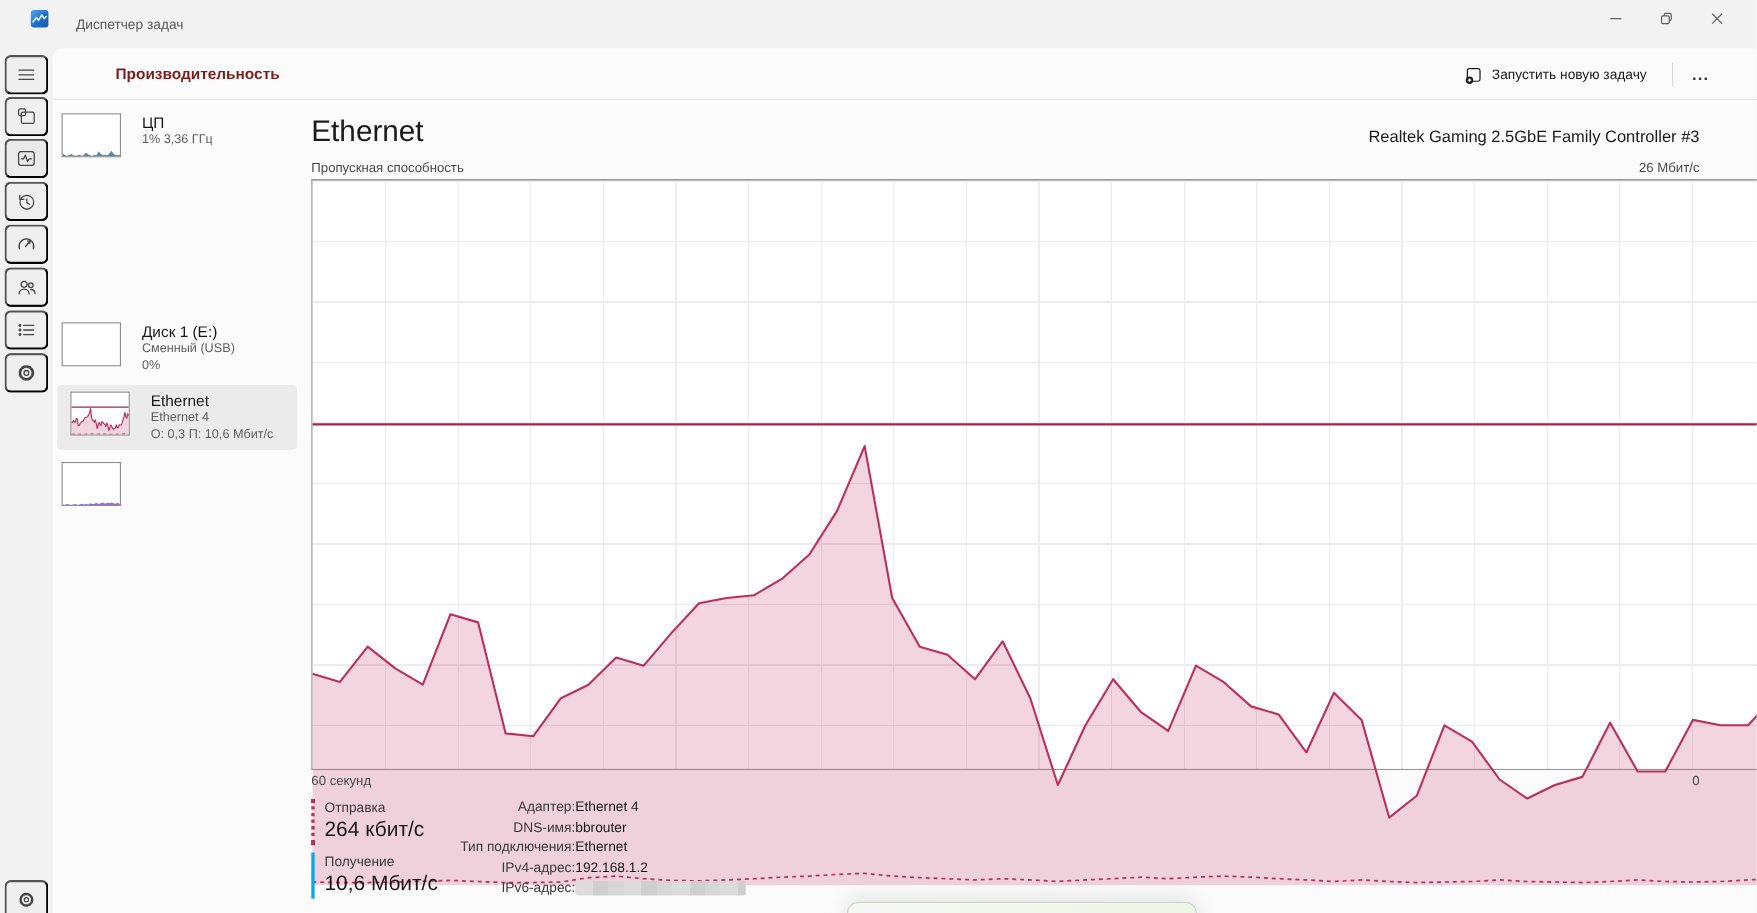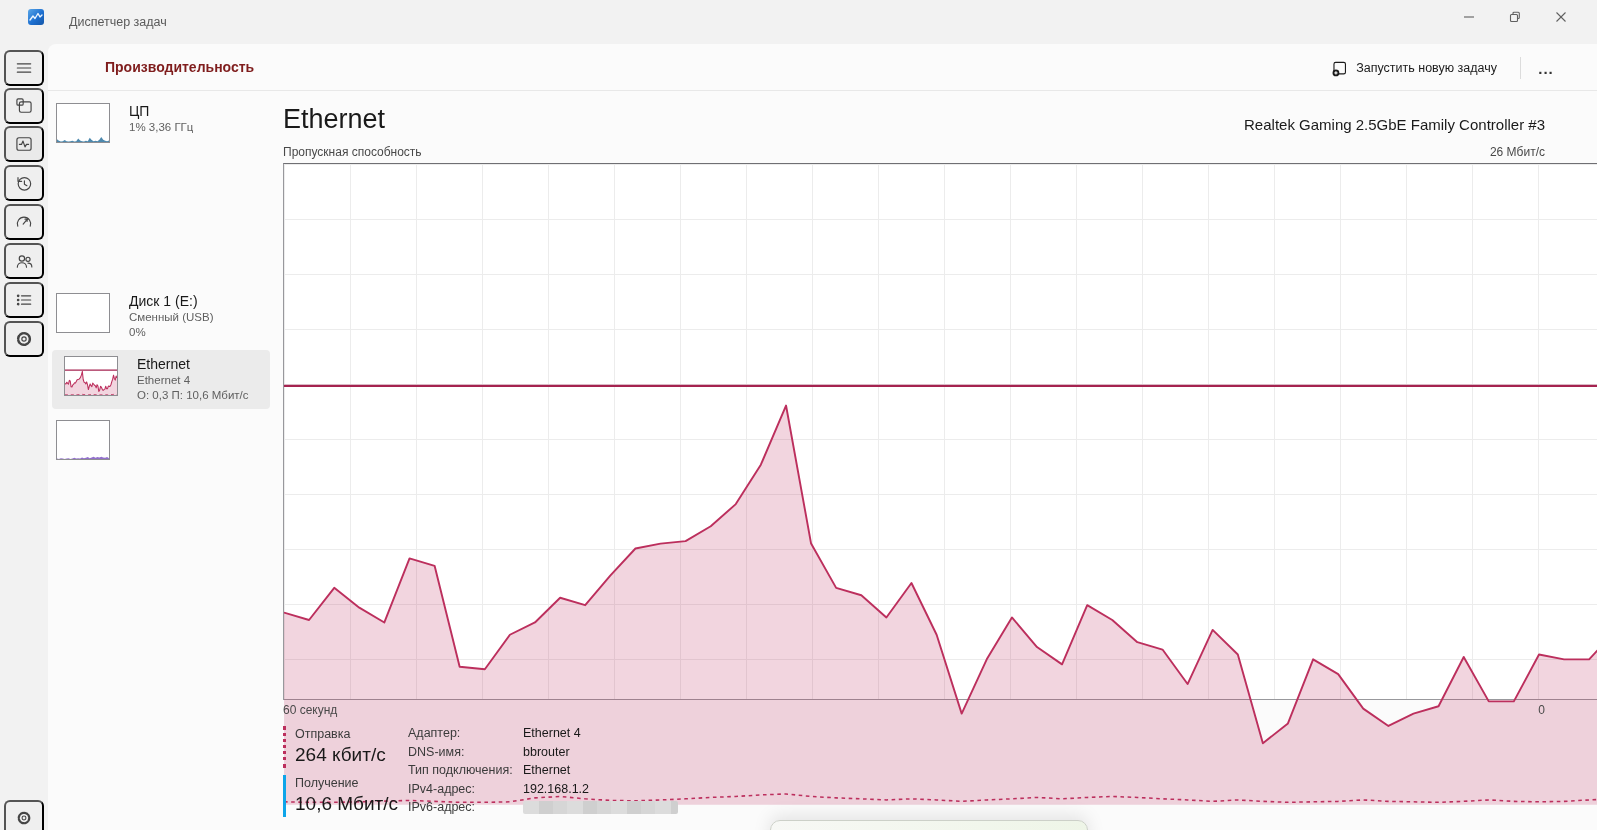--- a/index.html
+++ b/index.html
@@ -60,21 +60,21 @@
 
   
   .stats { position:absolute; left:0; top:626px; display:flex; }
   .kpis { width:125px; }
   .kpi { padding-left:9px; margin-bottom:7px; }
   .kpi.send { border-left:3px dotted #bc2f5d; }
   .kpi.recv { border-left:3px solid #0ea5e9; }
   .kpi .klabel { font-size:12.5px; color:#3b3b3b; line-height:16px; }
   .kpi .kvalue { font-size:19px; color:#191919; line-height:26px; white-space:nowrap; }
   .details { margin-left:0; display:grid; grid-template-columns:115px auto; column-gap:0; row-gap:4.5px; font-size:12.5px; align-content:start; }
-  .details .dl { color:#3b3b3b; }
+  .details .dl { color:#3b3b3b;text-align:right; }
   .details .dv { color:#191919; }
   .redacted { width:155px; height:13px; border-radius:2px; margin-top:1px;
               background:repeating-linear-gradient(90deg,#dcdcdc 0 16px,#cfcfcf 16px 30px,#d6d6d6 30px 44px); }
 
   
   .tooltip-sliver { position:absolute; left:770px; top:820px; width:318px; height:40px;
                     border-radius:10px 10px 0 0; border:1px solid #ccd0c8;
                     background:linear-gradient(100deg,#f7f8f5 0%,#eef5e7 100%);
                     box-shadow:0 -4px 18px rgba(0,0,0,0.10); }
 </style>

